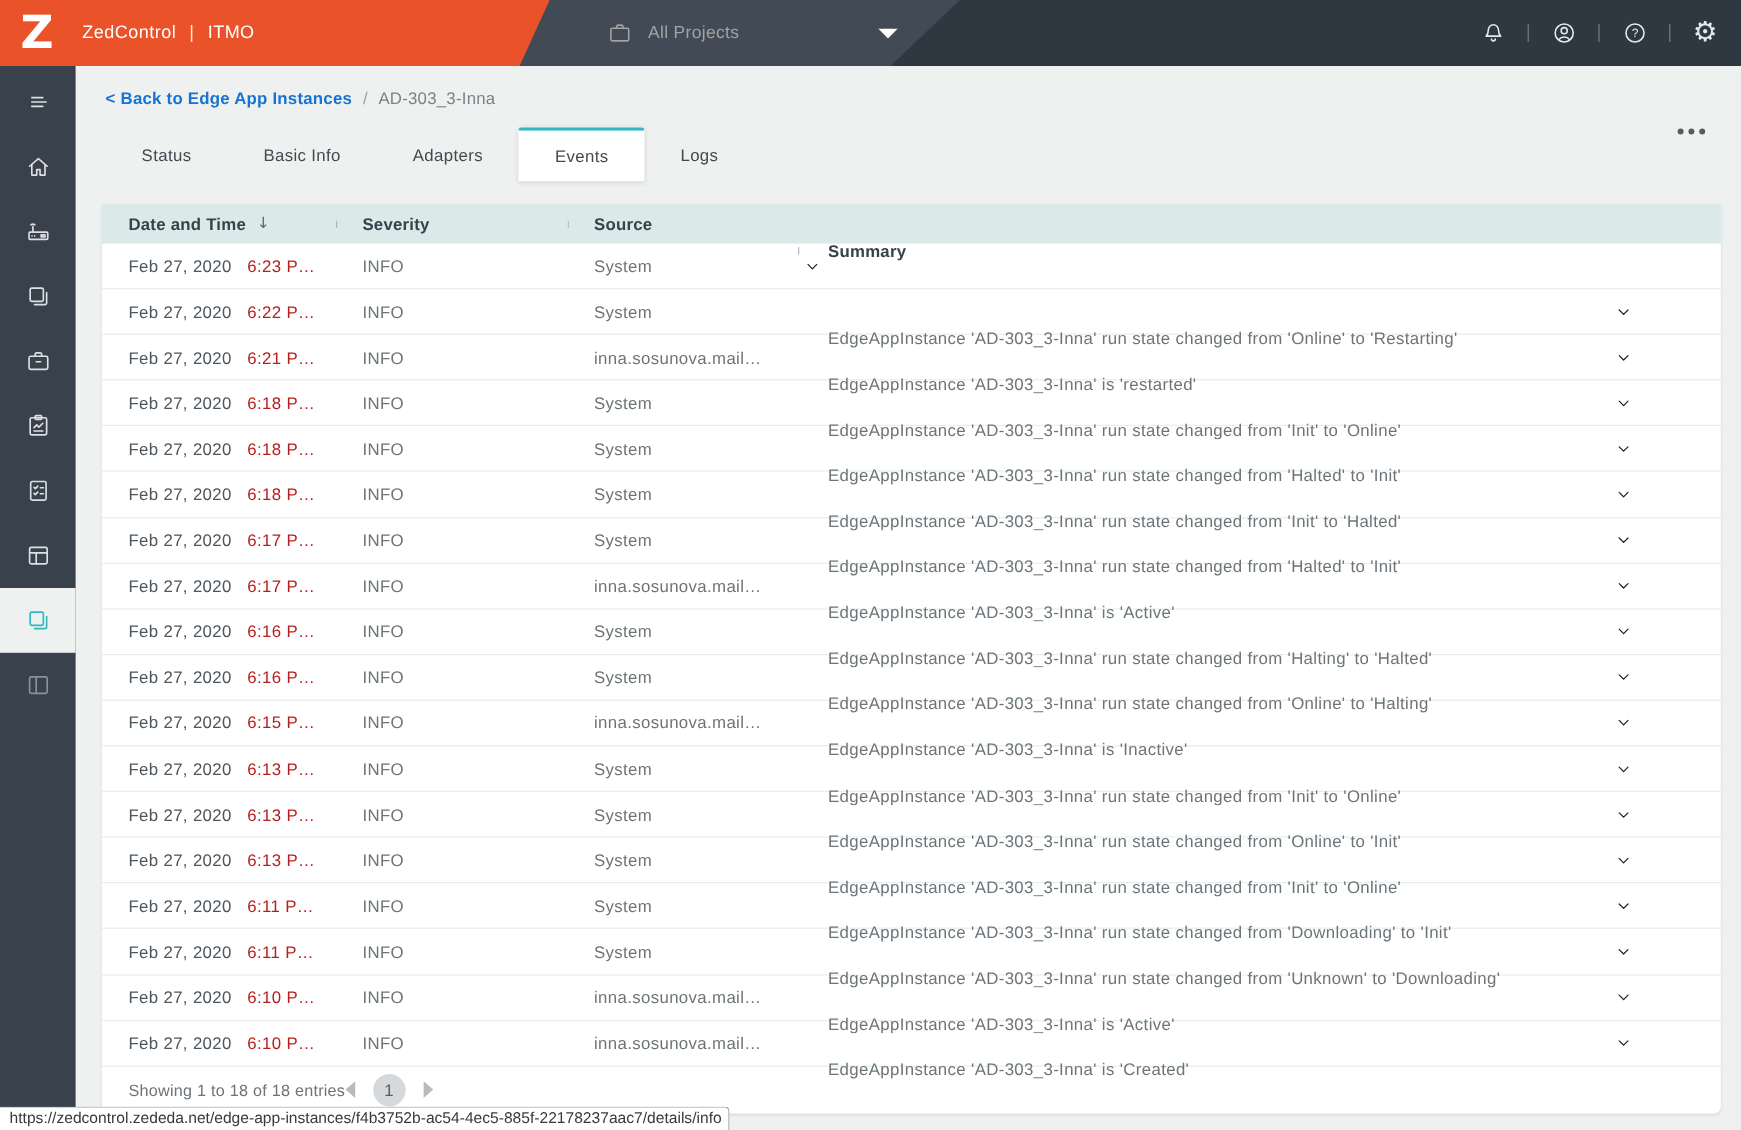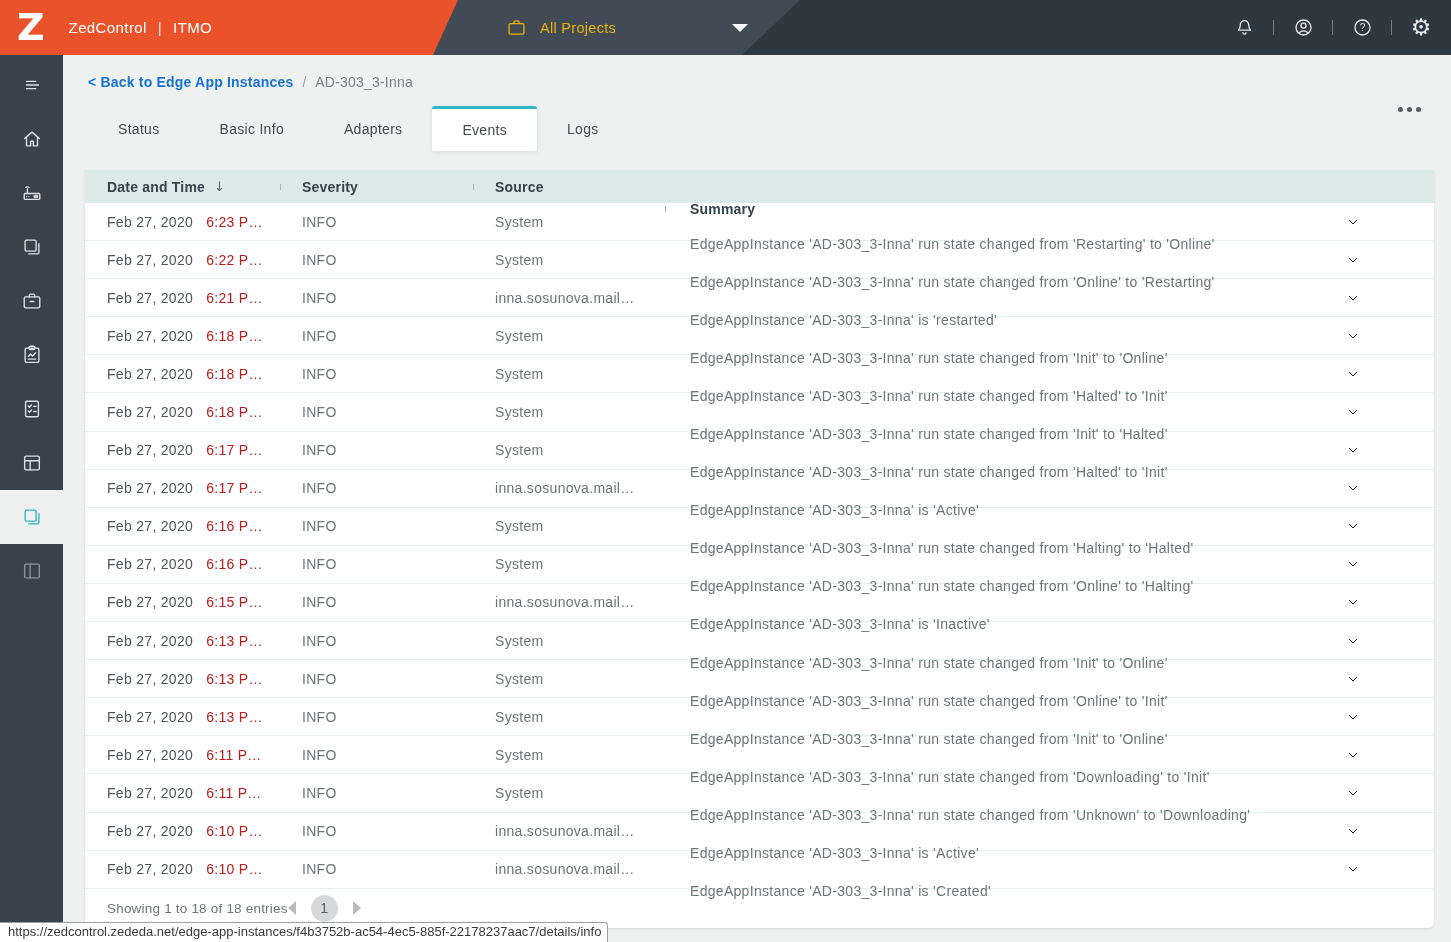--- a/index.html
+++ b/index.html
@@ -13,21 +13,21 @@
   }
   
   .topbar { position:absolute; top:0; left:0; width:1451px; height:55px; background:#2e3840; z-index:30; }
   .topbar-band { position:absolute; top:0; left:0; width:800px; height:55px; background:#424b55;
     clip-path:polygon(0 0, 800px 0, 742px 55px, 0 55px); }
   .topbar-orange { position:absolute; top:0; left:0; width:458px; height:55px; background:var(--brand,#ea5329);
     clip-path:polygon(0 0, 458px 0, 433px 55px, 0 55px); display:flex; align-items:center; }
   .logo-z { font-family:"DejaVu Sans", sans-serif; font-size:38px; font-weight:700; color:#fff; margin-left:17px; line-height:55px; }
   .brand-wrap { display:flex; align-items:center; margin-left:24px; color:#fff; font-size:15px; letter-spacing:.4px; }
   .brand-sep { margin:0 11px; font-weight:300; opacity:.85; }
-  .project-sel { position:absolute; left:506px; top:0; height:55px; width:242px; display:flex; align-items:center; color:#eab308; cursor:pointer; }
+  .project-sel { position:absolute; left:506px; top:0; height:55px; width:242px; display:flex; align-items:center; color:#a3a3a3; cursor:pointer; }
   .project-sel .ic { display:flex; margin-right:13px; }
   .project-sel .lbl { font-size:14.5px; letter-spacing:.3px; flex:1; }
   .caret-down { width:0; height:0; border-left:8px solid transparent; border-right:8px solid transparent; border-top:8px solid #fff; }
   .topnav-right { position:absolute; right:8px; top:0; height:55px; display:flex; align-items:center; color:#e7eaec; }
   .nav-ic { width:44px; display:flex; justify-content:center; align-items:center; cursor:pointer; }
   .nav-div { width:1px; height:15px; background:rgba(255,255,255,.35); margin:0 7px; }
   .gear-glyph { font-family:"DejaVu Sans", sans-serif; font-size:23px; line-height:1; }
   
   .sidebar { position:absolute; top:55px; left:0; bottom:0; width:63px; background:#39424c; z-index:20; padding-top:3px; }
   .sb-item { height:54px; display:flex; align-items:center; justify-content:center; color:#dbe0e3; cursor:pointer; }
@@ -249,21 +249,20 @@
       <div class="cell col-chev"></div>
     </div>
     <div>
         <div class="row">
           <div class="cell col-date">
             <span class="date">Feb 27, 2020</span>
             <span class="time">6:23 P…</span>
           </div>
           <div class="cell col-sev">INFO</div>
           <div class="cell col-src">System</div>
-          <div class="cell col-sum">EdgeAppInstance 'AD-303_3-Inna' run state changed from 'Restarting' to 'Online'</div>
           <div class="cell col-chev">
             <span class="chev">
               <svg width="16" height="16" viewBox="0 0 24 24" stroke="currentColor" fill="none" stroke-width="1.5" stroke-linecap="round" stroke-linejoin="round">
                 <path d="M6.5 9.5 12 15l5.5-5.5"></path>
               </svg>
             </span>
           </div>
         </div>
         <div class="row">
           <div class="cell col-date">

